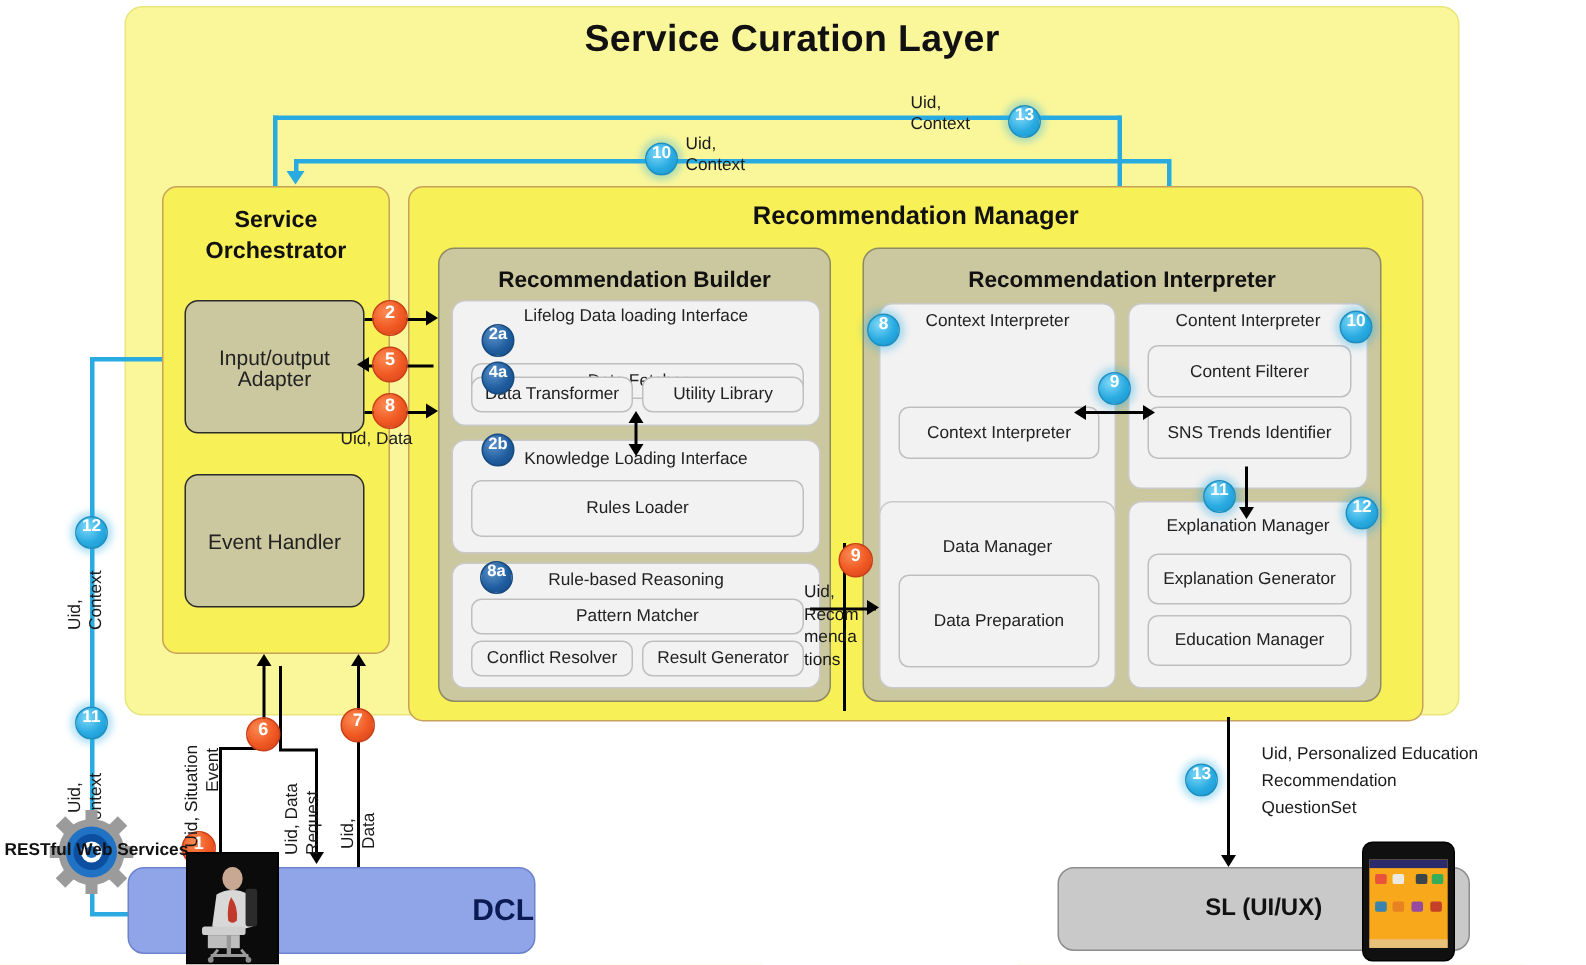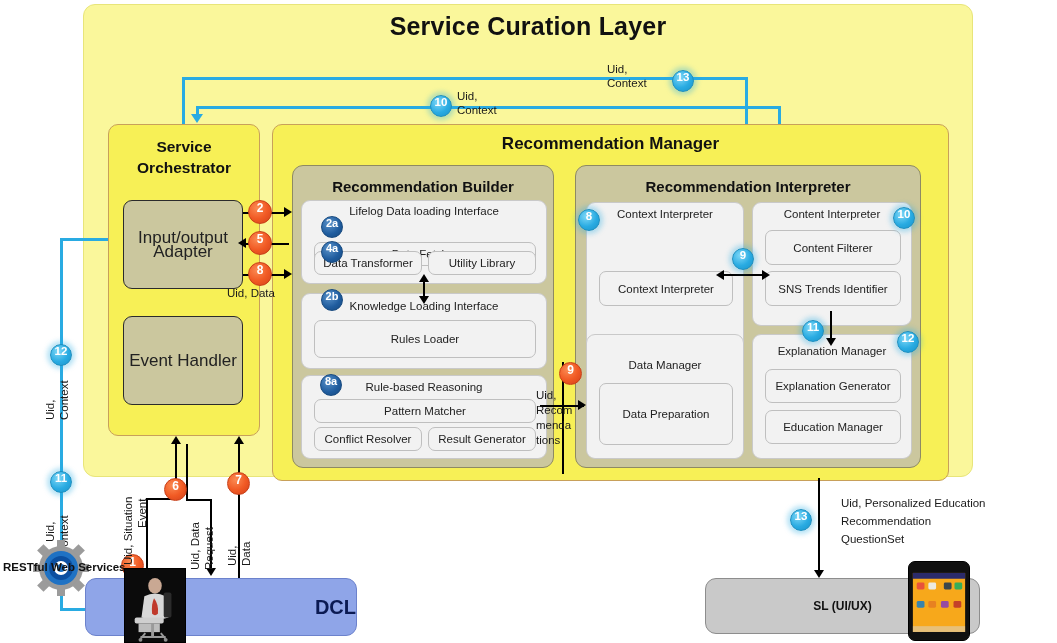--- a/index.html
+++ b/index.html
@@ -41,21 +41,21 @@
     left: 108px; top: 136px; width: 152px;
     text-align: center; font-size: 15.5px; font-weight: bold; color: #111;
     line-height: 21px;
   }
   .khaki-box {
     background: #CBC79E;
     border: 1px solid #2b2b2b;
     border-radius: 9px;
     display: flex; align-items: center; justify-content: center;
     text-align: center;
-    font-size: 17px; color: #222; line-height: 14px;
+    font-size: 14px; color: #222; line-height: 14px;
   }
   #io-adapter { left: 123px; top: 200px; width: 120px; height: 89px; }
   #evt-handler { left: 123px; top: 316px; width: 120px; height: 89px; }
 
   
   #recman {
     left: 272px; top: 124px; width: 677px; height: 357px;
     background: #F7F056;
     border: 1px solid #C8A05A;
     border-radius: 10px;
@@ -164,21 +164,21 @@
     border: 1px solid #000;
     overflow: hidden;
   }
   #sl {
     left: 705px; top: 578px; width: 275px; height: 56px;
     background: #C9C9C9;
     border: 1px solid #8d8d8d;
     border-radius: 11px;
     display: flex; align-items: center; justify-content: center;
   }
-  #sl-label { font-size: 12px; font-weight: bold; color: #111; }
+  #sl-label { font-size: 16px; font-weight: bold; color: #111; }
   #sl-phone {
     left: 908px; top: 561px; width: 62px; height: 80px;
     background: #141414;
     border-radius: 7px;
     overflow: hidden;
     border: 1px solid #000;
   }
   #rest-label {
     left: 3px; top: 561px;
     font-size: 11.5px; font-weight: bold; color: #111;

